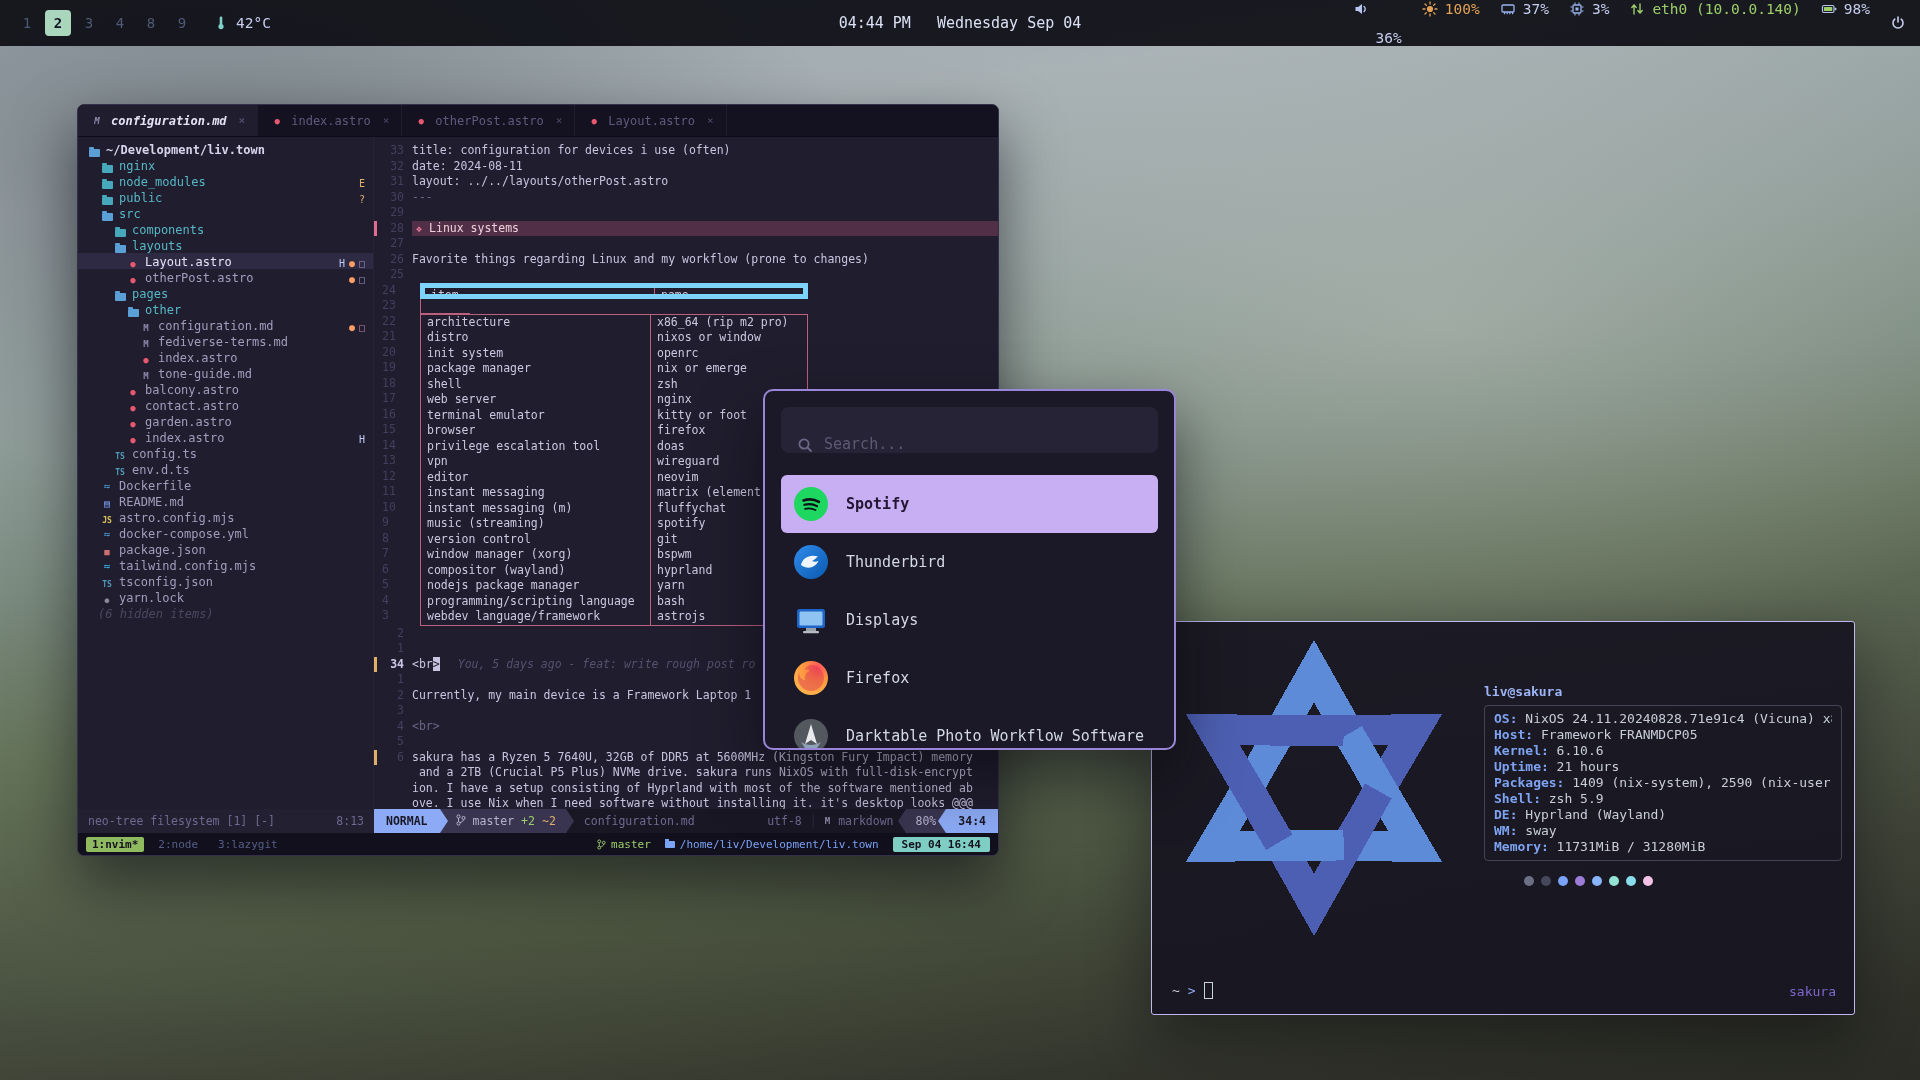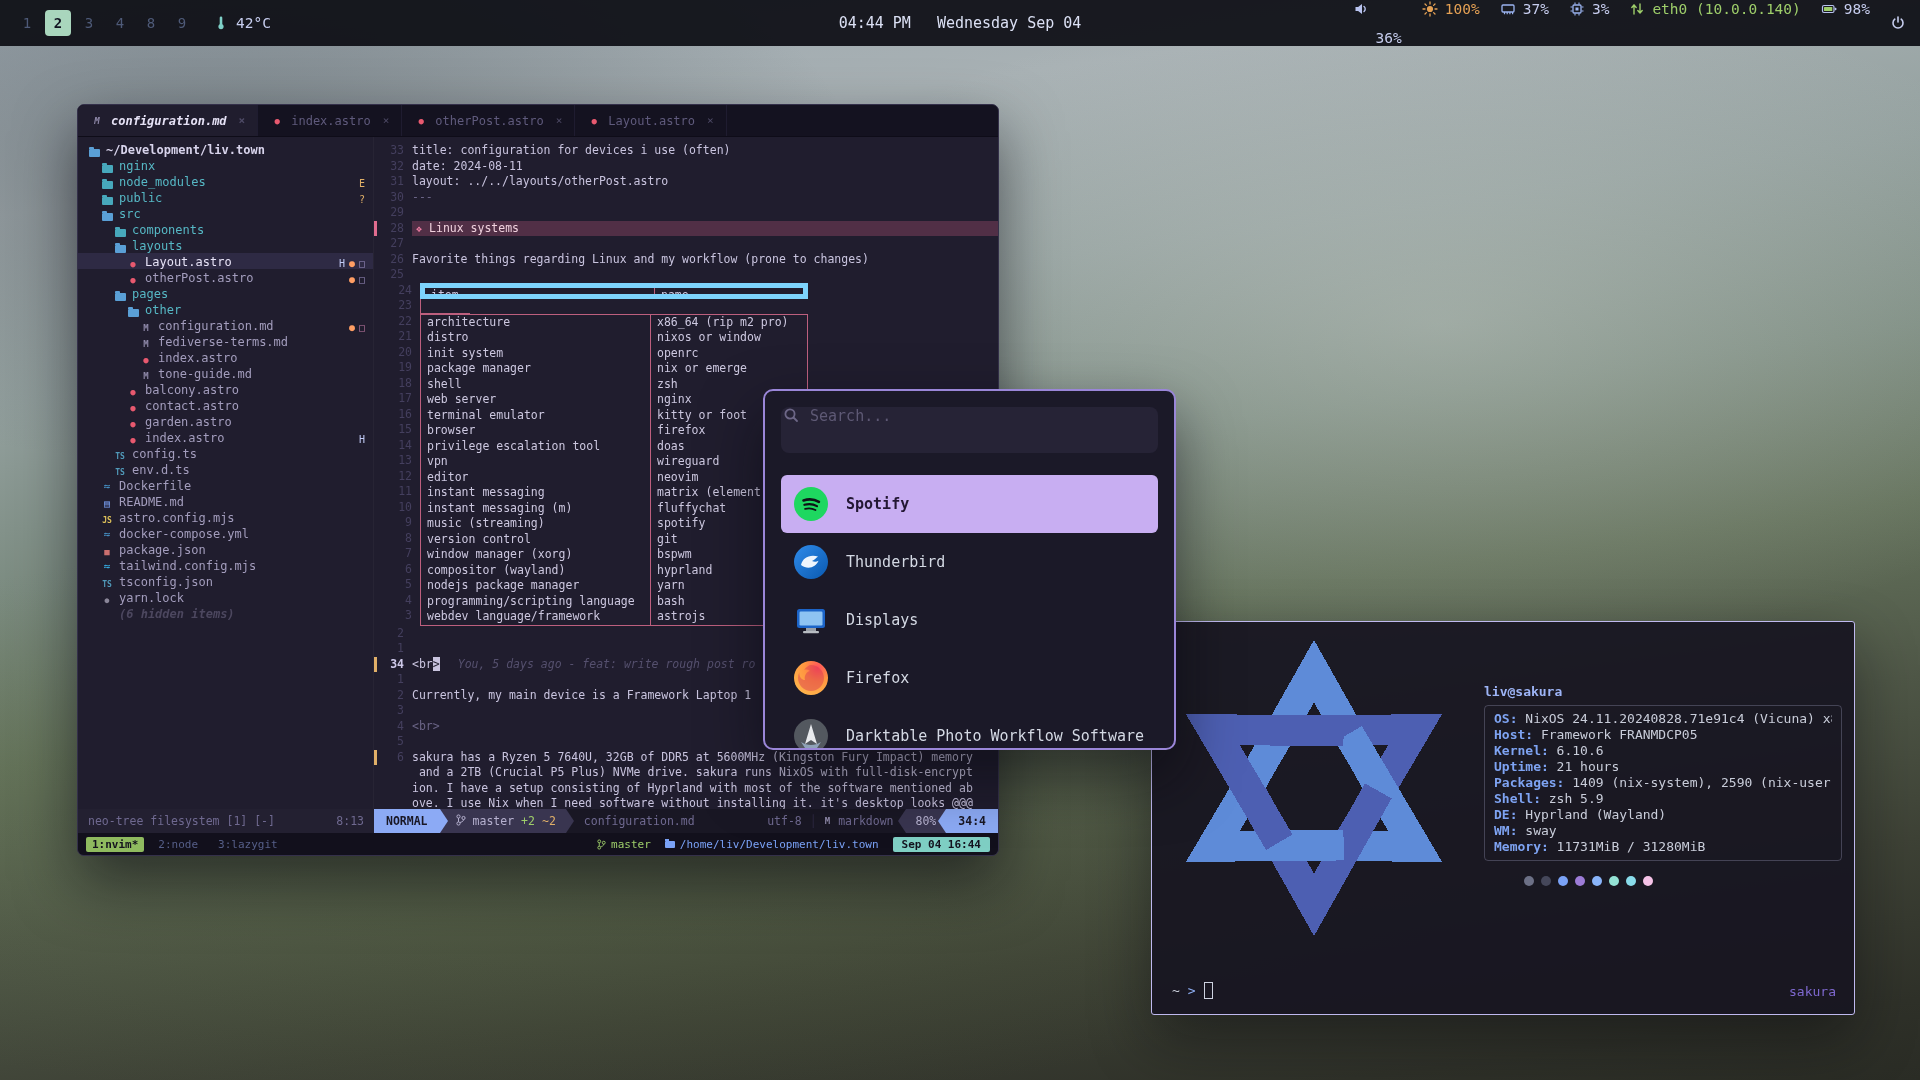--- a/index.html
+++ b/index.html
@@ -80,21 +80,21 @@
   .ed-text{color:#c9c4df;flex:1;overflow:hidden}
   .ed-text.dim{color:#6a6486}
   .ed-text.heading{background:rgba(224,100,140,.26);color:#f0d2de;padding-left:4px}
   .h-ico{color:#ef7ea4;margin-right:7px;font-size:10px}
   .cursor-block{background:#c9c4df;color:#1e1c2a}
   .blame{color:#55506e;font-style:italic;margin-left:18px}
 
   
   .tbl-block{display:flex}
   .tbl-gutter{width:46px;flex:none}
-  .tg{height:15.5px;line-height:15.5px;width:38px;margin-left:8px;text-align:right;padding-right:8px;color:#443f5e}
+  .tg{height:15.5px;line-height:15.5px;width:38px;margin-left:8px;text-align:left;padding-right:8px;color:#443f5e}
   .tbl{color:#cdc8e0}
   .mt-head{display:flex;height:16px;border:5px solid #7dd3fc;width:388px}
   .mt-sep{height:15px;width:50px;border-left:1px solid #bd5f7e;border-bottom:1px solid #bd5f7e;margin-left:0}
   .mt-body{border:1px solid #bd5f7e;width:388px}
   .mt-row{display:flex;height:15.5px}
   .c1{width:230px;flex:none;border-right:1px solid #bd5f7e;padding-left:6px;line-height:15px;white-space:pre;overflow:hidden}
   .c2{flex:1;padding-left:6px;line-height:15px;white-space:pre;overflow:hidden}
 
   
   .status{height:24px;display:flex;align-items:stretch;background:#191724;font-size:11.5px;color:#8f89ad;flex:none}
@@ -122,22 +122,22 @@
   .tx-branch{color:#9ece6a;display:flex;align-items:center;gap:5px}
   .tx-path{color:#7aa2f7;display:flex;align-items:center;gap:5px}
   .fold-g{display:inline-block;width:10px;height:7px;background:#7aa2f7;border-radius:1px;position:relative}
   .fold-g::before{content:"";position:absolute;top:-2px;left:0;width:4px;height:2px;background:#7aa2f7}
   .tx-date{background:#7fcfc4;color:#14121e;padding:1px 9px;border-radius:2px;font-weight:bold}
 
   
   .launcher{position:absolute;left:763px;top:389px;width:413px;height:361px;background:#1b1928;
     border:2px solid #9a86d8;border-radius:10px;padding:16px;overflow:hidden;z-index:40;
     box-shadow:0 26px 60px rgba(8,8,14,.55)}
-  .search{height:46px;background:#262336;border-radius:8px;display:flex;align-items:flex-start;gap:11px;
-    padding:0 2px;margin-bottom:22px}
+  .search{height:46px;background:#262336;border-radius:8px;display:flex;align-items:flex-end;gap:11px;
+    padding:0 16px;margin-bottom:22px}
   .s-icon svg{width:16px;height:16px;display:block}
   .s-input{background:transparent;border:none;outline:none;color:#cfcbe4;width:100%;
     font-family:"DejaVu Sans Mono",monospace;font-size:15px}
   .s-input::placeholder{color:#5e5975}
   .l-item{height:58px;display:flex;align-items:center;gap:17px;padding:0 12px;border-radius:6px;
     color:#d4d9e4;font-size:15px;cursor:pointer}
   .l-item.selected{background:#c8aef2;color:#231733;font-weight:bold}
   .l-icon{width:36px;height:36px;flex:none}
   .l-icon svg{width:36px;height:36px;display:block}
 
@@ -431,21 +431,21 @@
           <span class="t-label">tailwind.config.mjs</span>
         </div>
         <div class="t-row" style="padding-left: 21px;">
           <span class="t-icon gi-ts">TS</span>
           <span class="t-label">tsconfig.json</span>
         </div>
         <div class="t-row" style="padding-left: 21px;">
           <span class="t-icon gi-lock">●</span>
           <span class="t-label">yarn.lock</span>
         </div>
-        <div class="t-row hidden-note" style="padding-left: 21px; font-weight: bold;">
+        <div class="t-row hidden-note" style="">
           <span class="t-icon gi-none"></span>
           <span class="t-label">(6 hidden items)</span>
         </div>
       </div>
     <div class="ed-main">
       <div id="lines-pre">
           <div class="ed-line"><span class="ed-sign"></span><span class="ed-gutter">33</span><span class="ed-text">title: configuration for devices i use (often)</span></div>
           <div class="ed-line"><span class="ed-sign"></span><span class="ed-gutter">32</span><span class="ed-text">date: 2024-08-11</span></div>
           <div class="ed-line"><span class="ed-sign"></span><span class="ed-gutter">31</span><span class="ed-text">layout: ../../layouts/otherPost.astro</span></div>
           <div class="ed-line"><span class="ed-sign"></span><span class="ed-gutter">30</span><span class="ed-text dim">---</span></div>

